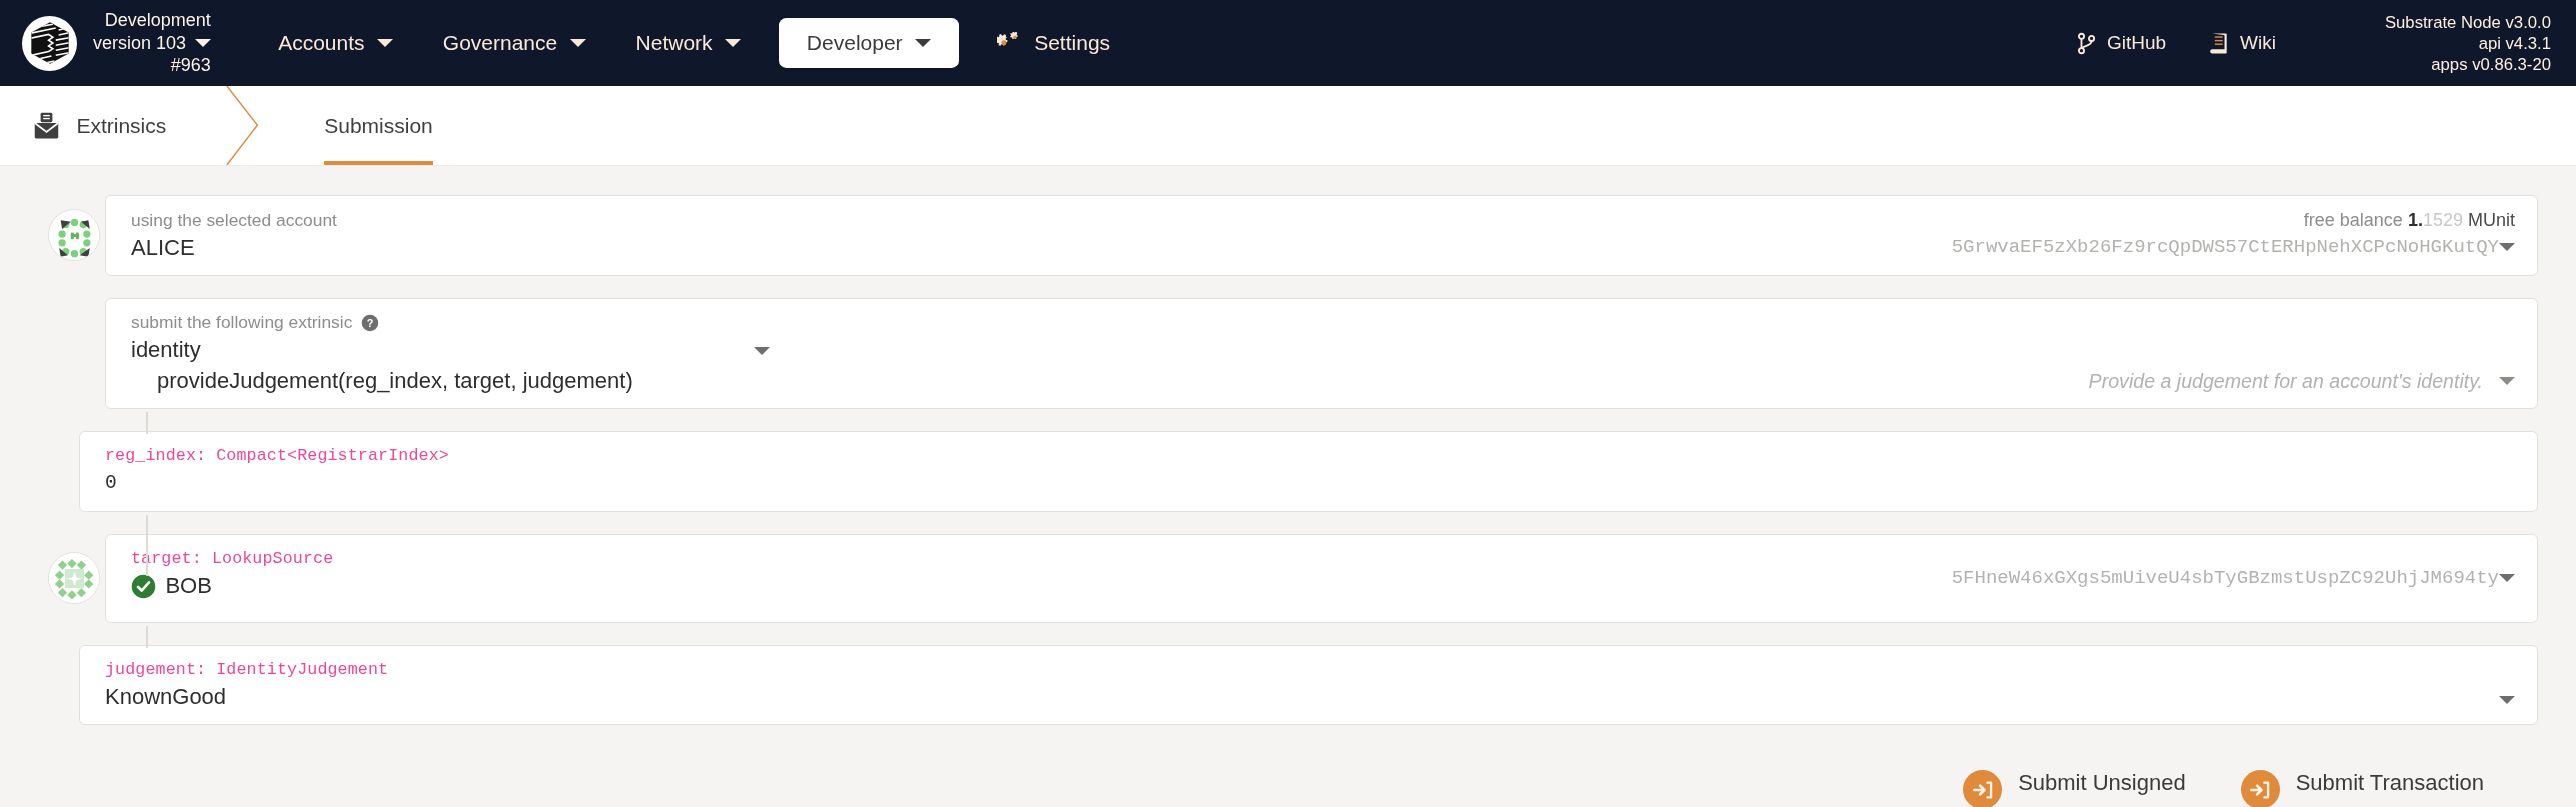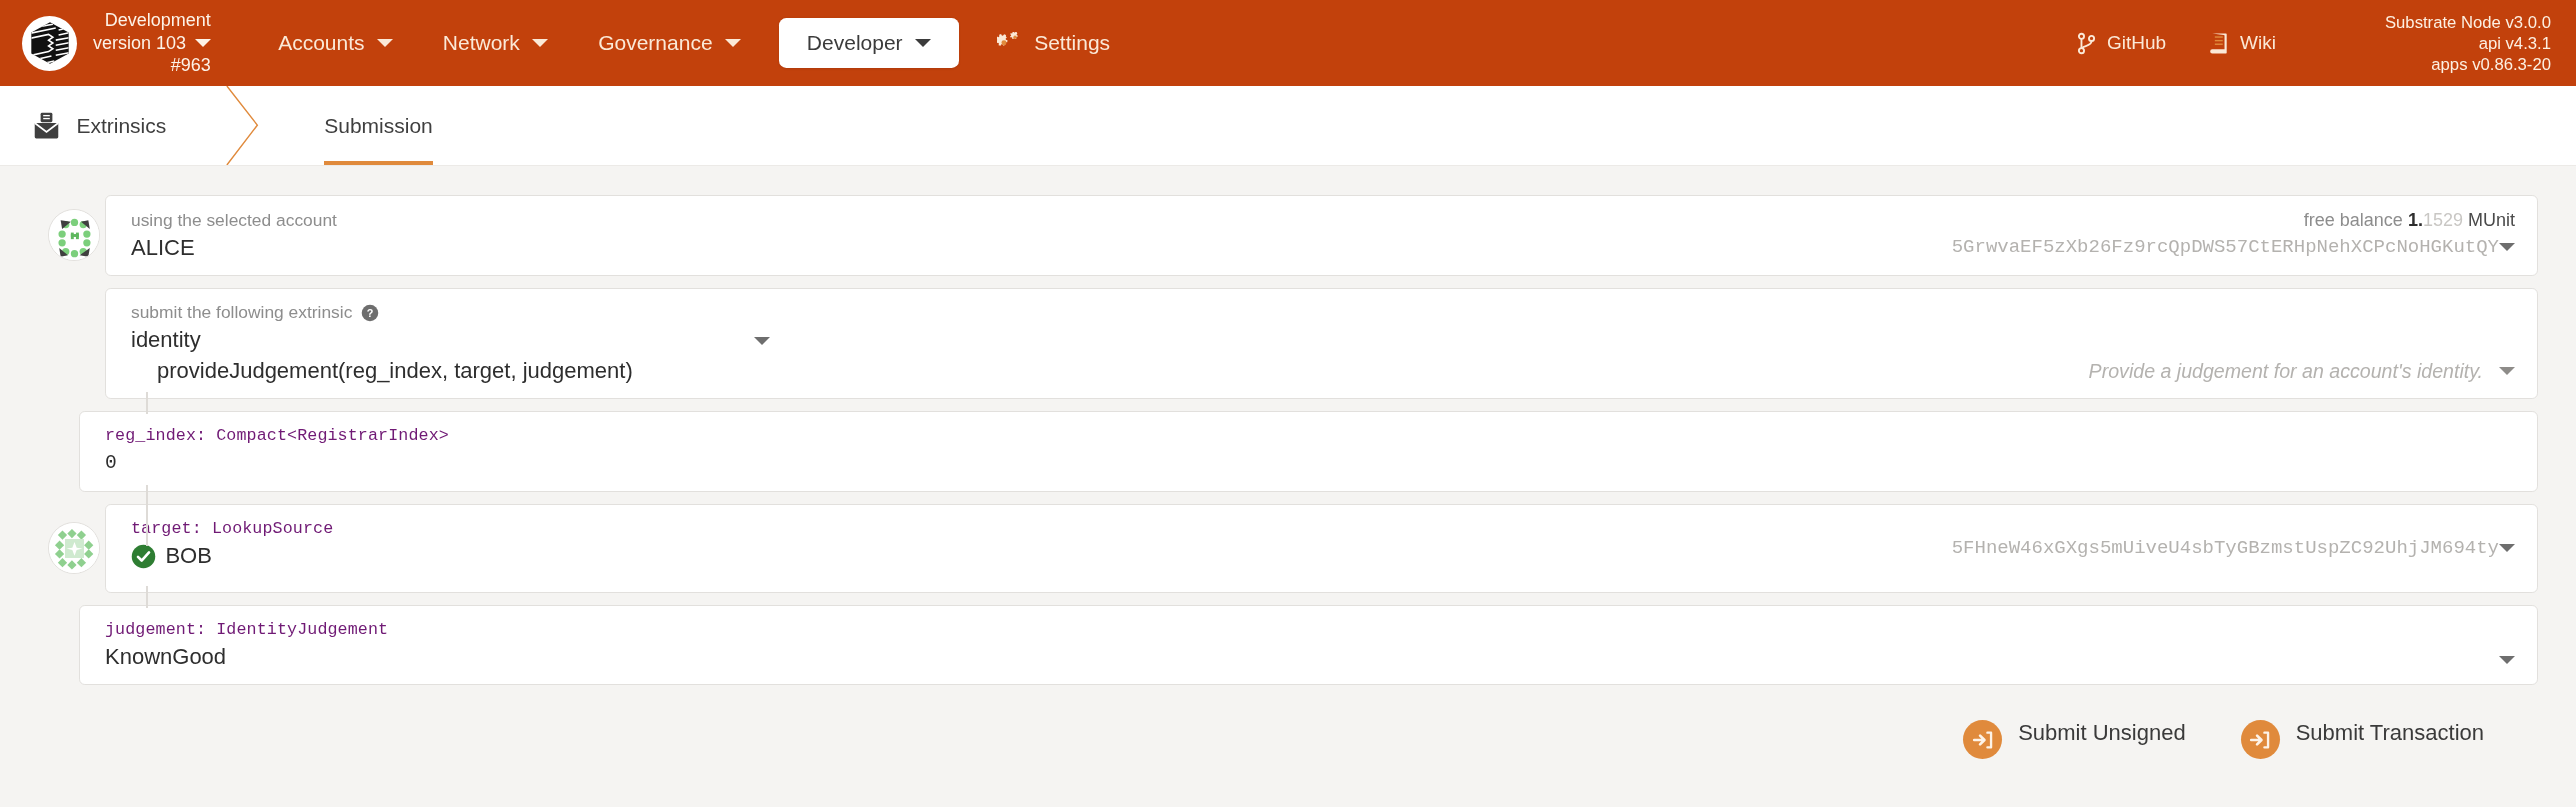--- a/index.html
+++ b/index.html
@@ -10,21 +10,21 @@
     background: #f5f4f2;
     font-family: "Liberation Sans", sans-serif;
     -webkit-font-smoothing: antialiased;
   }
 
   .app { width: 2576px; height: 808px; position: relative; overflow: hidden; background:#f5f4f2; }
 
   
   .header {
     height: 86px;
-    background: #c2410c;
+    background: #0f172a;
     display: flex;
     align-items: center;
     padding: 0 0 0 22px;
     position: relative;
   }
 
   .logo-wrap {
     width: 55px; height: 55px;
     border-radius: 50%;
     background: #ffffff;
@@ -148,21 +148,21 @@
   .tab-sep svg { position:absolute; left:0; top:0; }
   .inbox-icon { width: 25px; height: 28px; display: block; }
 
   
   .main { padding: 29px 38px 0 38px; }
 
   .row {
     display: flex;
     align-items: stretch;
     position: relative;
-    margin-bottom: 12px;
+    margin-bottom: 22px;
     justify-content: center;
   }
 
   .idicon-slot {
     width: 67px;
     flex: 0 0 auto;
     display: flex;
     align-items: center;
     justify-content: center;
     position: relative;
@@ -197,21 +197,21 @@
 
   .f-label {
     font-size: 17.4px;
     color: #8d8d8d;
     line-height: 25px;
     display: flex;
     align-items: center;
     gap: 8.7px;
     white-space: nowrap;
   }
-  .f-label.mono { font-family: "Liberation Mono", monospace; color: #701a75; font-size: 16.7px; letter-spacing: 0.1px;}
+  .f-label.mono { font-family: "Liberation Mono", monospace; color: #ec4899; font-size: 16.7px; letter-spacing: 0.1px;}
   .f-value {
     font-size: 22px;
     color: #2e2e2e;
     line-height: 30.5px;
     display: flex;
     align-items: center;
     gap: 9.4px;
     white-space: nowrap;
   }
   .f-value.mono { font-family: "Liberation Mono", monospace; font-size: 19.6px; }
@@ -347,25 +347,25 @@
       <span class="ci-line"><span>version 103</span><span class="chain-caret"></span></span>
       <span class="ci-line">#963</span>
     </div>
 
     <div class="nav">
       <div class="nav-item">
         <span>Accounts</span>
         <span class="nav-caret"></span>
       </div>
       <div class="nav-item">
+        <span>Governance</span>
+        <span class="nav-caret"></span>
+      </div>
+      <div class="nav-item">
         <span>Network</span>
-        <span class="nav-caret"></span>
-      </div>
-      <div class="nav-item">
-        <span>Governance</span>
         <span class="nav-caret"></span>
       </div>
       <div class="nav-item active">
         <span>Developer</span>
         <span class="nav-caret"></span>
       </div>
       <div class="nav-item">
         <span class="cogs-icon">
           <svg width="25" height="22" viewBox="0 0 34 30">
             <g fill="#fbe9d7">

